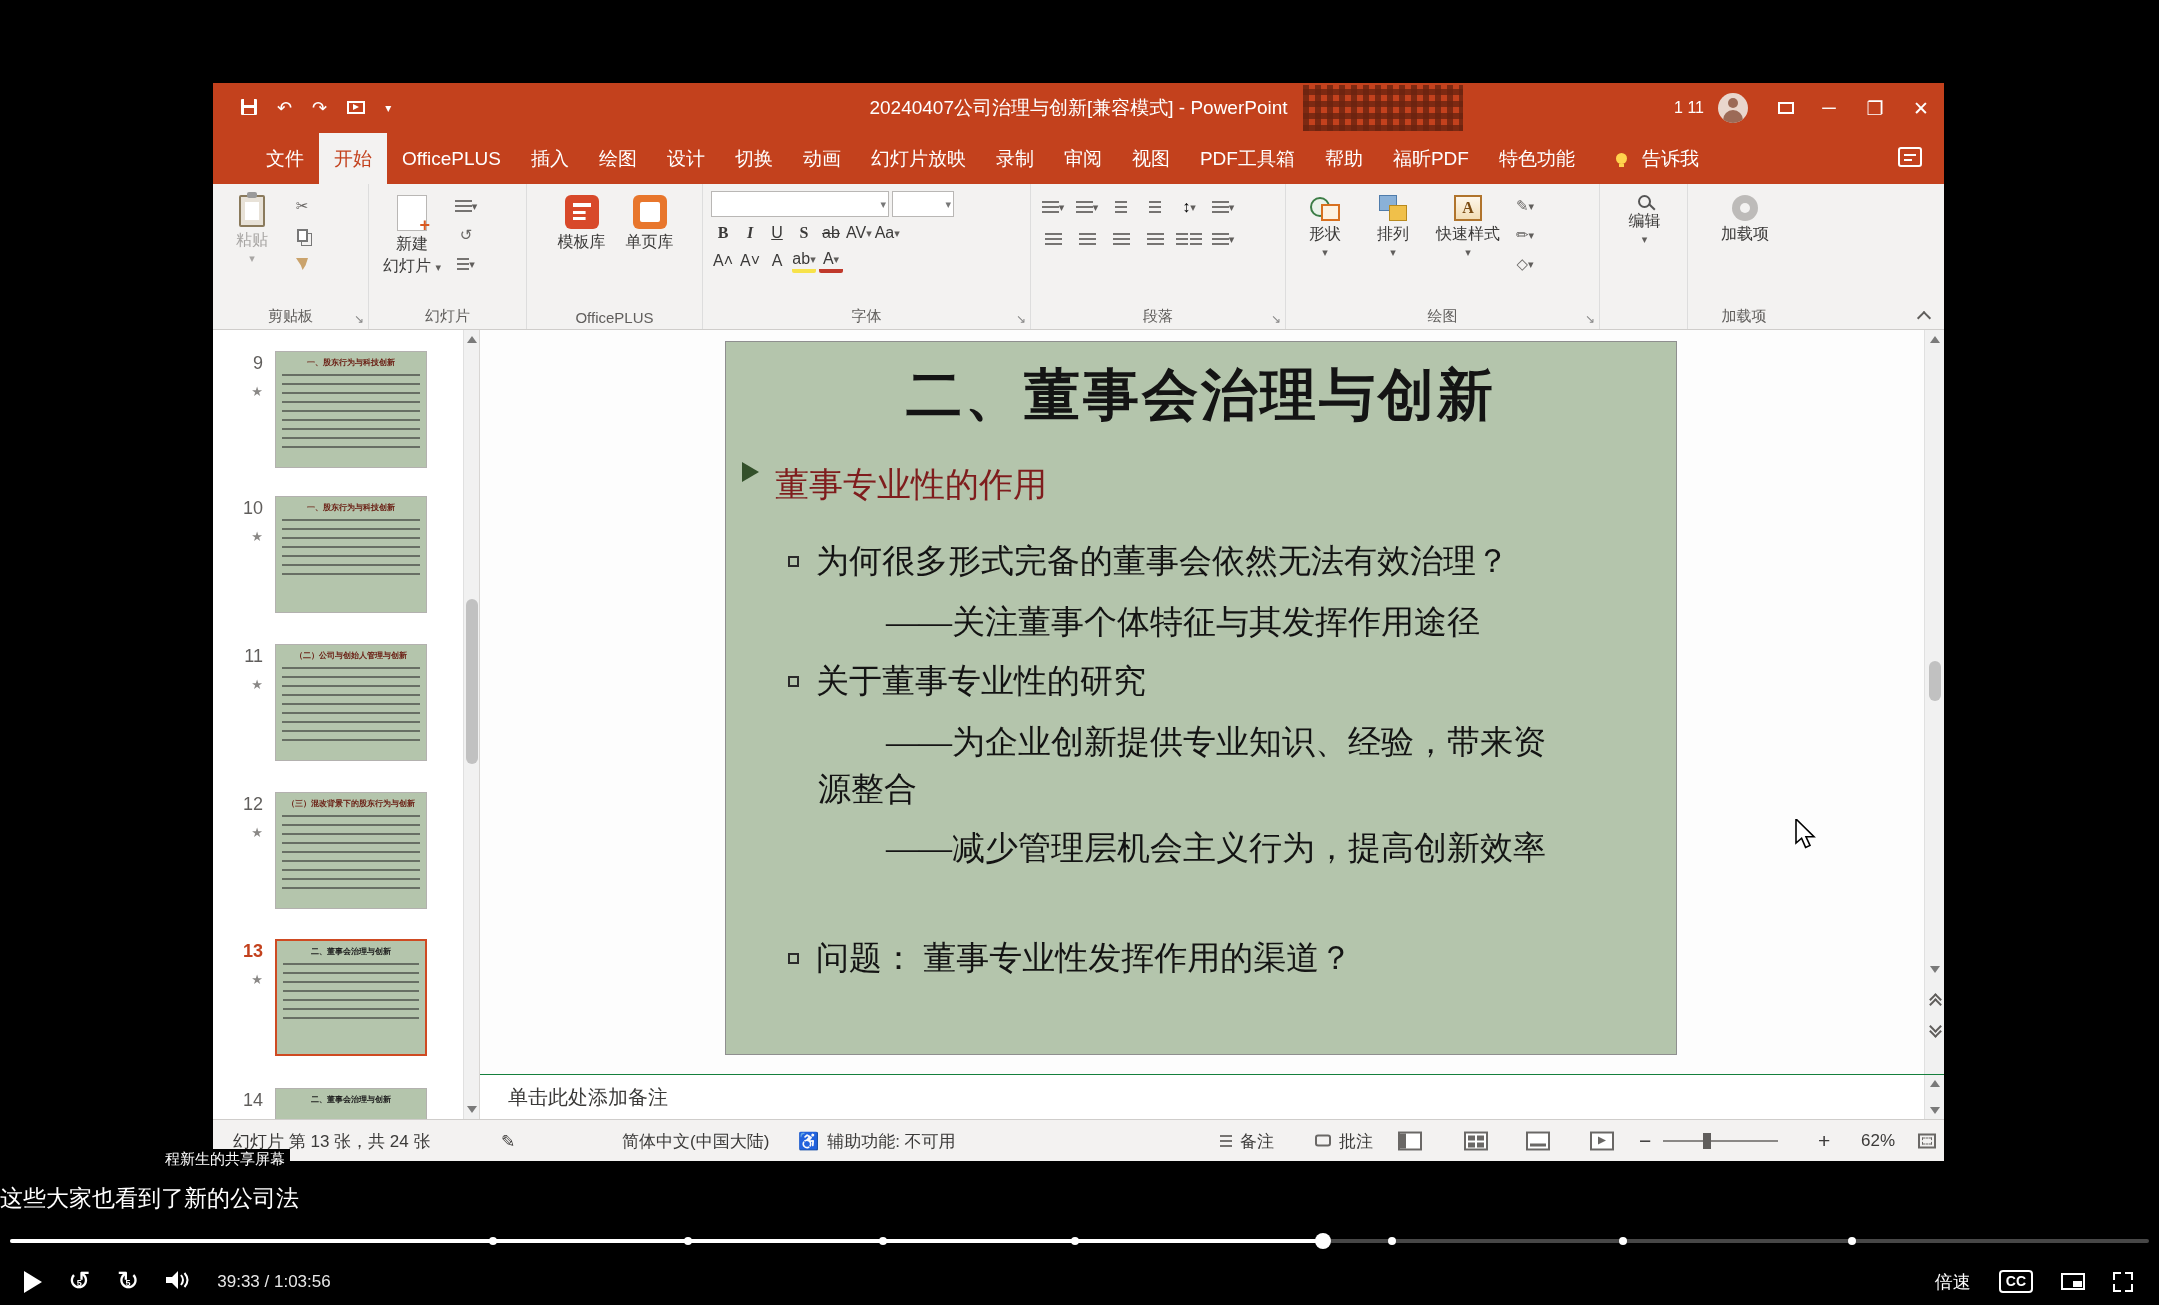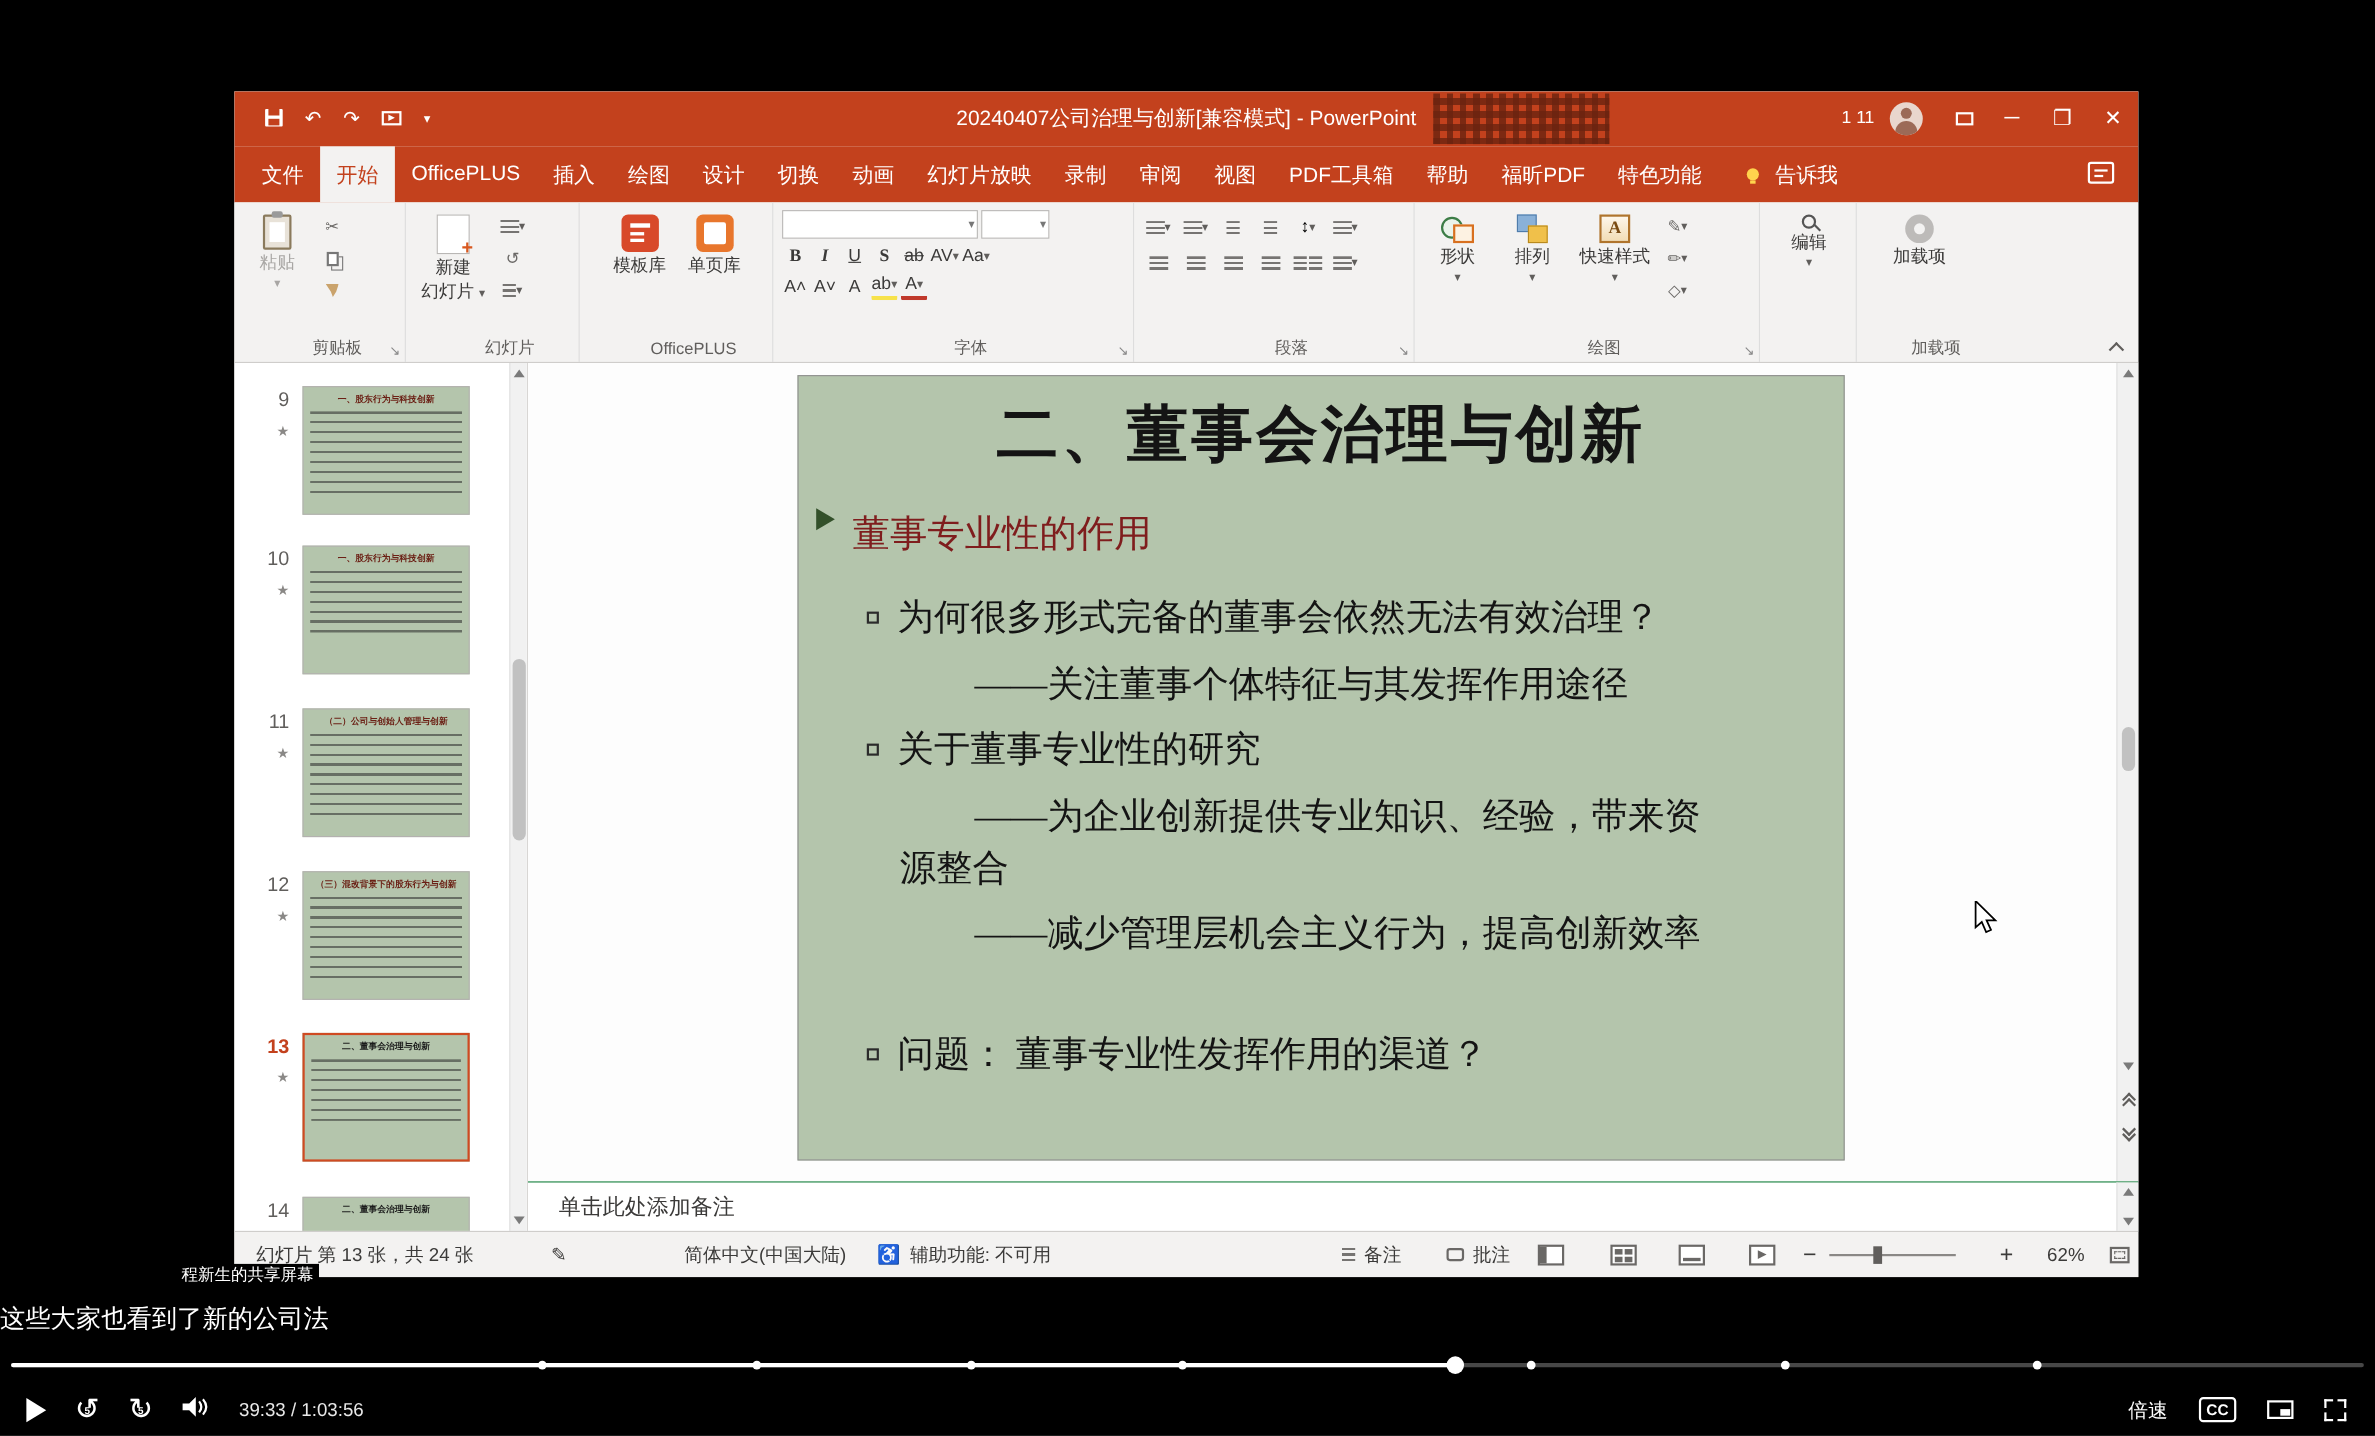--- a/index.html
+++ b/index.html
@@ -27,35 +27,35 @@
   .tb-right{position:absolute;right:0;top:0;height:100%;display:flex;align-items:center}
   .presence{font-size:16px;margin-right:14px}
   .avatar{width:30px;height:30px;border-radius:50%;background:#e9d6cd;position:relative;margin-right:18px;overflow:hidden}
   .avatar::before{content:"";position:absolute;left:10px;top:5px;width:10px;height:10px;border-radius:50%;background:#9c6a57}
   .avatar::after{content:"";position:absolute;left:5px;top:17px;width:20px;height:14px;border-radius:10px 10px 0 0;background:#9c6a57}
   .ribopt{width:40px;height:100%;display:flex;align-items:center;justify-content:center}
   .ic-ribopt{width:16px;height:12px;border:2px solid #fff;position:relative}
   .winbtn{width:46px;height:100%;display:flex;align-items:center;justify-content:center;font-size:19px;color:#fff}
 
   
-  .tabs{height:51px;background:#c3411d;display:flex;align-items:stretch;padding-left:10px;position:relative;flex:0 0 auto}
+  .tabs{height:51px;background:#c3411d;display:flex;align-items:stretch;padding-left:38px;position:relative;flex:0 0 auto}
   .tab{display:flex;align-items:center;padding:0 15px;font-size:19px;color:#fff;white-space:nowrap}
   .tab.selected{background:#f3f2f1;color:#c3411d}
   .tellme{display:flex;align-items:center;gap:15px;margin-left:26px;color:#fff;font-size:19px}
   .bulb{width:11px;height:11px;border-radius:50%;background:#ffd34d;position:relative}
   .bulb::after{content:"";position:absolute;left:3px;bottom:-3px;width:5px;height:3px;background:#ffd34d}
   .fbicon{position:absolute;right:22px;top:14px;width:24px;height:20px;border:2px solid #fff;border-radius:3px;background:
     linear-gradient(#fff,#fff) 4px 5px/12px 2px no-repeat,
     linear-gradient(#fff,#fff) 4px 10px/8px 2px no-repeat}
 
   
   .ribbon{height:146px;background:#f3f2f1;border-bottom:1px solid #cfcdcb;display:flex;position:relative;flex:0 0 auto}
   .rgroup{position:relative;border-right:1px solid #ddd;flex:0 0 auto}
   .rcontent{display:flex;padding:7px 6px 0 8px;gap:6px}
-  .rlabel{position:absolute;bottom:3px;left:16px;width:100%;text-align:center;font-size:15px;color:#605e5c;white-space:nowrap}
+  .rlabel{position:absolute;bottom:3px;left:0;width:100%;text-align:center;font-size:15px;color:#605e5c;white-space:nowrap}
   .dlg{position:absolute;right:4px;bottom:4px;font-size:12px;color:#888;line-height:1}
   .bigbtn{display:flex;flex-direction:column;align-items:center;justify-content:flex-start;gap:4px;padding:4px 6px;border-radius:3px;min-width:62px}
   .blabel{font-size:16px;color:#3b3a39;line-height:1.15;text-align:center;white-space:nowrap}
   .caret{font-size:11px;color:#605e5c;line-height:1}
   .dim .blabel,.dim .caret{color:#a8a6a4}
   .smallcol{display:flex;flex-direction:column;gap:7px;padding-top:4px}
   .sic{width:26px;height:22px;display:flex;align-items:center;justify-content:center;font-size:15px;color:#6a6866}
   .ic-clipboard{width:26px;height:32px;background:#e8e2d8;border:2px solid #8a7a5c;border-radius:2px;position:relative}
   .ic-clipboard::before{content:"";position:absolute;left:6px;top:-5px;width:10px;height:6px;background:#9a9a9a;border-radius:2px}
   .ic-clipboard::after{content:"";position:absolute;left:4px;top:5px;width:14px;height:18px;background:#fff}

